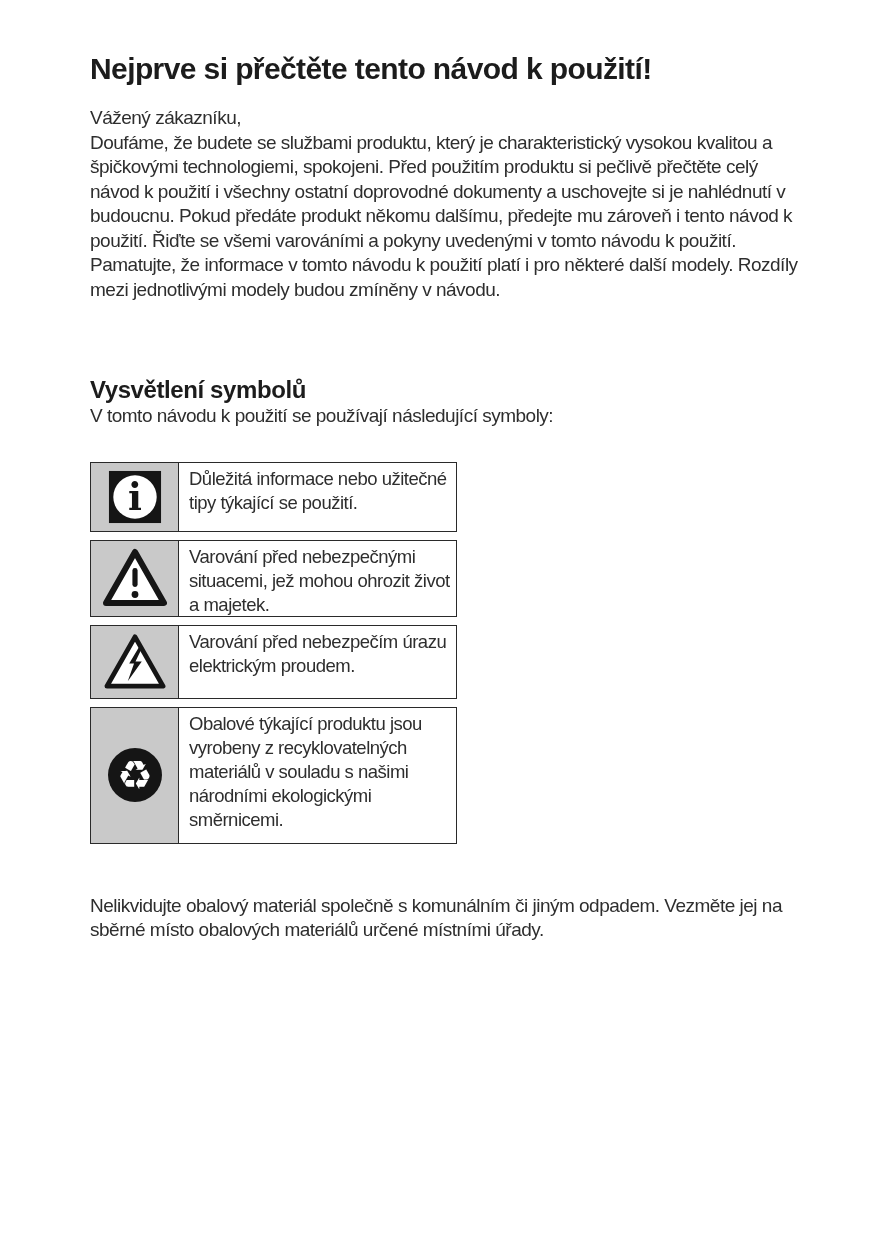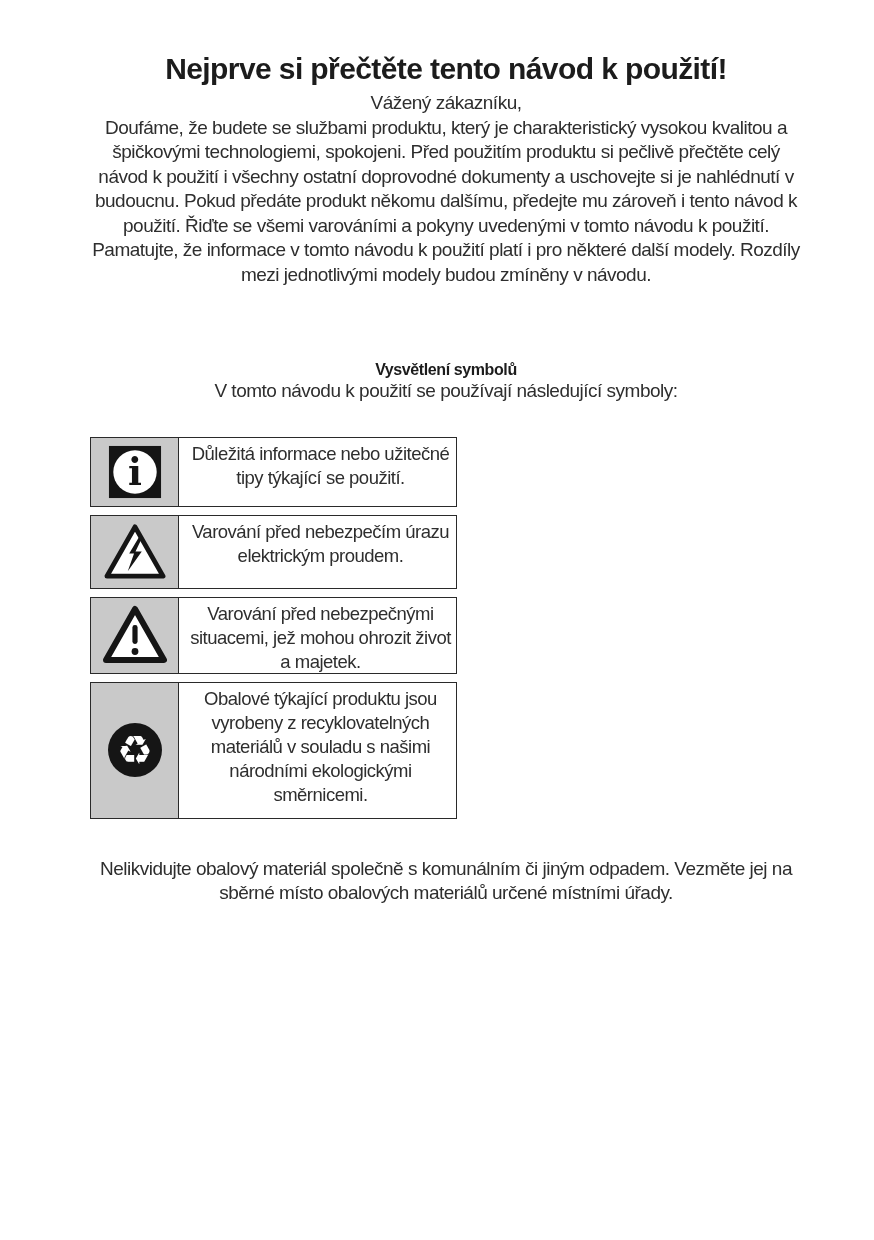--- a/index.html
+++ b/index.html
@@ -10,40 +10,39 @@
     position: relative;
     font-family: "Liberation Sans", "DejaVu Sans", sans-serif;
     color: #2a2a2a;
     overflow: hidden;
   }
   .content {
     position: absolute;
     left: 90px;
     top: 0;
     width: 712px;
-    text-align: center;
   }
   .page-title {
     margin-top: 52px;
     font-size: 30px;
     line-height: 34px;
     font-weight: 700;
     letter-spacing: -0.6px;
     color: #1c1c1c;
   }
   .body-text {
     font-size: 19px;
     line-height: 24.5px;
     letter-spacing: -0.5px;
     color: #2e2e2e;
   }
-  .salutation { margin-top: 5px; }
+  .salutation { margin-top: 20px; }
   .section-heading {
     margin-top: 74px;
-    font-size: 16px;
+    font-size: 24px;
     font-weight: 700;
     letter-spacing: -0.4px;
     color: #1c1c1c;
   }
   .section-lead { }
   .symbol-table {
     margin-top: 33px;
     width: 367px;
   }
   .symbol-row {
@@ -66,21 +65,21 @@
     padding: 4px 4px 12px 10px;
     font-size: 18.5px;
     line-height: 24px;
     letter-spacing: -0.5px;
     color: #2e2e2e;
   }
   .row-1 { height: 70px; }
   .row-2 { height: 77px; }
   .row-3 { height: 74px; }
   .row-4 { height: 137px; }
-  .footer-note { margin-top: 38px; }
+  .footer-note { margin-top: 50px; }
   svg { display: block; }
 </style>
 </head>
 <body>
 
 <div class="content">
 
   <h1 class="page-title">Nejprve si přečtěte tento návod k použití!</h1>
 
   <div class="body-text salutation">Vážený zákazníku,</div>
@@ -95,39 +94,39 @@
       <div class="icon-cell">
         <svg width="54" height="54" viewBox="0 0 56 56" aria-hidden="true">
           <rect x="1" y="1" width="54" height="54" fill="#151515"></rect>
           <circle cx="28" cy="28" r="22.5" fill="#ffffff"></circle>
           <text x="28" y="41" text-anchor="middle" font-family="DejaVu Serif, serif" font-weight="bold" font-size="38" fill="#151515">i</text>
         </svg>
       </div>
       <div class="text-cell">Důležitá informace nebo užitečné tipy týkající se použití.</div>
     </div>
 
-    <div class="symbol-row row-3">
-      <div class="icon-cell">
-        <svg width="62" height="58" viewBox="0 0 64 60" aria-hidden="true">
-          <path d="M32 4 L61 55 L3 55 Z" fill="#ffffff" stroke="#151515" stroke-width="5" stroke-linejoin="round"></path>
-          <path d="M36.5 14 L26 31.5 L31 31.5 L24.5 50 L39 29.5 L32.5 29.5 L40 14 Z" fill="#151515"></path>
-        </svg>
-      </div>
-      <div class="text-cell">Varování před nebezpečím úrazu elektrickým proudem.</div>
-    </div>
-
     <div class="symbol-row row-2">
       <div class="icon-cell">
         <svg width="64" height="60" viewBox="0 0 64 60" aria-hidden="true">
           <path d="M32 4 L61 55 L3 55 Z" fill="#ffffff" stroke="#151515" stroke-width="6" stroke-linejoin="round"></path>
           <rect x="29.4" y="20" width="5.2" height="19" rx="2.4" fill="#151515"></rect>
           <circle cx="32" cy="46.5" r="3.4" fill="#151515"></circle>
         </svg>
       </div>
       <div class="text-cell">Varování před nebezpečnými situacemi, jež mohou ohrozit život a majetek.</div>
+    </div>
+
+    <div class="symbol-row row-3">
+      <div class="icon-cell">
+        <svg width="62" height="58" viewBox="0 0 64 60" aria-hidden="true">
+          <path d="M32 4 L61 55 L3 55 Z" fill="#ffffff" stroke="#151515" stroke-width="5" stroke-linejoin="round"></path>
+          <path d="M36.5 14 L26 31.5 L31 31.5 L24.5 50 L39 29.5 L32.5 29.5 L40 14 Z" fill="#151515"></path>
+        </svg>
+      </div>
+      <div class="text-cell">Varování před nebezpečím úrazu elektrickým proudem.</div>
     </div>
 
     <div class="symbol-row row-4">
       <div class="icon-cell">
         <svg width="58" height="58" viewBox="0 0 58 58" aria-hidden="true">
           <circle cx="29" cy="29" r="27" fill="#151515"></circle>
           <text x="29" y="42.5" text-anchor="middle" font-family="DejaVu Sans, sans-serif" font-size="40" fill="#ffffff">♻</text>
         </svg>
       </div>
       <div class="text-cell">Obalové týkající produktu jsou vyrobeny z recyklovatelných materiálů v souladu s našimi národními ekologickými směrnicemi.</div>

